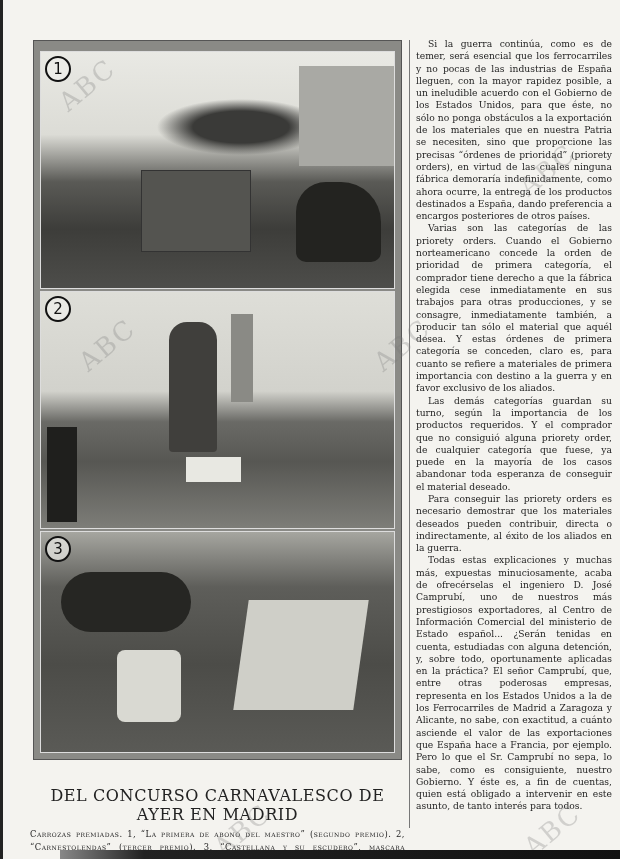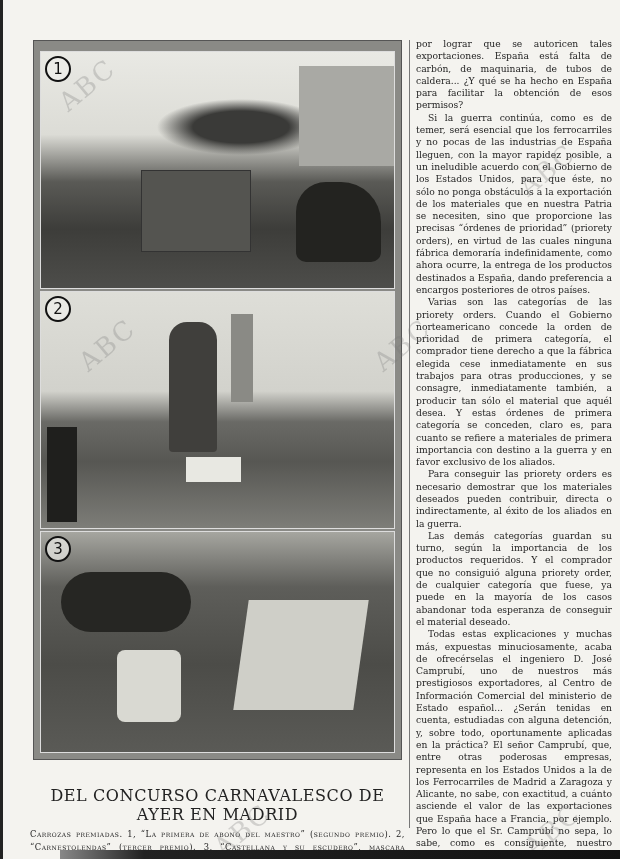--- a/index.html
+++ b/index.html
@@ -81,25 +81,24 @@
   </div>
 </div>
 
 <div class="caption">
   <div class="caption-title">DEL CONCURSO CARNAVALESCO DE AYER EN MADRID</div>
   <div class="caption-text">Carrozas premiadas. 1, “La primera de abono del maestro” (segundo premio). 2, “Carnestolendas” (tercer premio). 3, “Castellana y su escudero”, mascara premiada. (Fotos Duque y Zegri)</div>
 </div>
 
 <div class="col-rule"></div>
 <div class="column">
-  <p class="cont">por lograr que se autoricen tales exportaciones. España está falta de carbón, de maquinaria, de tubos de caldera... ¿Y qué se ha hecho en España para facilitar la obtención de esos permisos?</p>
   <p>Si la guerra continúa, como es de temer, será esencial que los ferrocarriles y no pocas de las industrias de España lleguen, con la mayor rapidez posible, a un ineludible acuerdo con el Gobierno de los Estados Unidos, para que éste, no sólo no ponga obstáculos a la exportación de los materiales que en nuestra Patria se necesiten, sino que proporcione las precisas “órdenes de prioridad” (priorety orders), en virtud de las cuales ninguna fábrica demoraría indefinidamente, como ahora ocurre, la entrega de los productos destinados a España, dando preferencia a encargos posteriores de otros países.</p>
   <p>Varias son las categorías de las priorety orders. Cuando el Gobierno norteamericano concede la orden de prioridad de primera categoría, el comprador tiene derecho a que la fábrica elegida cese inmediatamente en sus trabajos para otras producciones, y se consagre, inmediatamente también, a producir tan sólo el material que aquél desea. Y estas órdenes de primera categoría se conceden, claro es, para cuanto se refiere a materiales de primera importancia con destino a la guerra y en favor exclusivo de los aliados.</p>
+  <p>Las demás categorías guardan su turno, según la importancia de los productos requeridos. Y el comprador que no consiguió alguna priorety order, de cualquier categoría que fuese, ya puede en la mayoría de los casos abandonar toda esperanza de conseguir el material deseado.</p>
   <p>Para conseguir las priorety orders es necesario demostrar que los materiales deseados pueden contribuir, directa o indirectamente, al éxito de los aliados en la guerra.</p>
-  <p>Las demás categorías guardan su turno, según la importancia de los productos requeridos. Y el comprador que no consiguió alguna priorety order, de cualquier categoría que fuese, ya puede en la mayoría de los casos abandonar toda esperanza de conseguir el material deseado.</p>
   <p>Todas estas explicaciones y muchas más, expuestas minuciosamente, acaba de ofrecérselas el ingeniero D. José Camprubí, uno de nuestros más prestigiosos exportadores, al Centro de Información Comercial del ministerio de Estado español... ¿Serán tenidas en cuenta, estudiadas con alguna detención, y, sobre todo, oportunamente aplicadas en la práctica? El señor Camprubí, que, entre otras poderosas empresas, representa en los Estados Unidos a la de los Ferrocarriles de Madrid a Zaragoza y Alicante, no sabe, con exactitud, a cuánto asciende el valor de las exportaciones que España hace a Francia, por ejemplo. Pero lo que el Sr. Camprubí no sepa, lo sabe, como es consiguiente, nuestro Gobierno. Y éste es, a fin de cuentas, quien está obligado a intervenir en este asunto, de tanto interés para todos.</p>
 
 </div>
 
 <div class="watermark" style="left:55px;top:70px;">ABC</div>
 <div class="watermark" style="left:75px;top:330px;">ABC</div>
 <div class="watermark" style="left:515px;top:155px;">ABC</div>
 <div class="watermark" style="left:370px;top:330px;">ABC</div>
 <div class="watermark" style="left:210px;top:815px;">ABC</div>
 <div class="watermark" style="left:520px;top:815px;">ABC</div>

